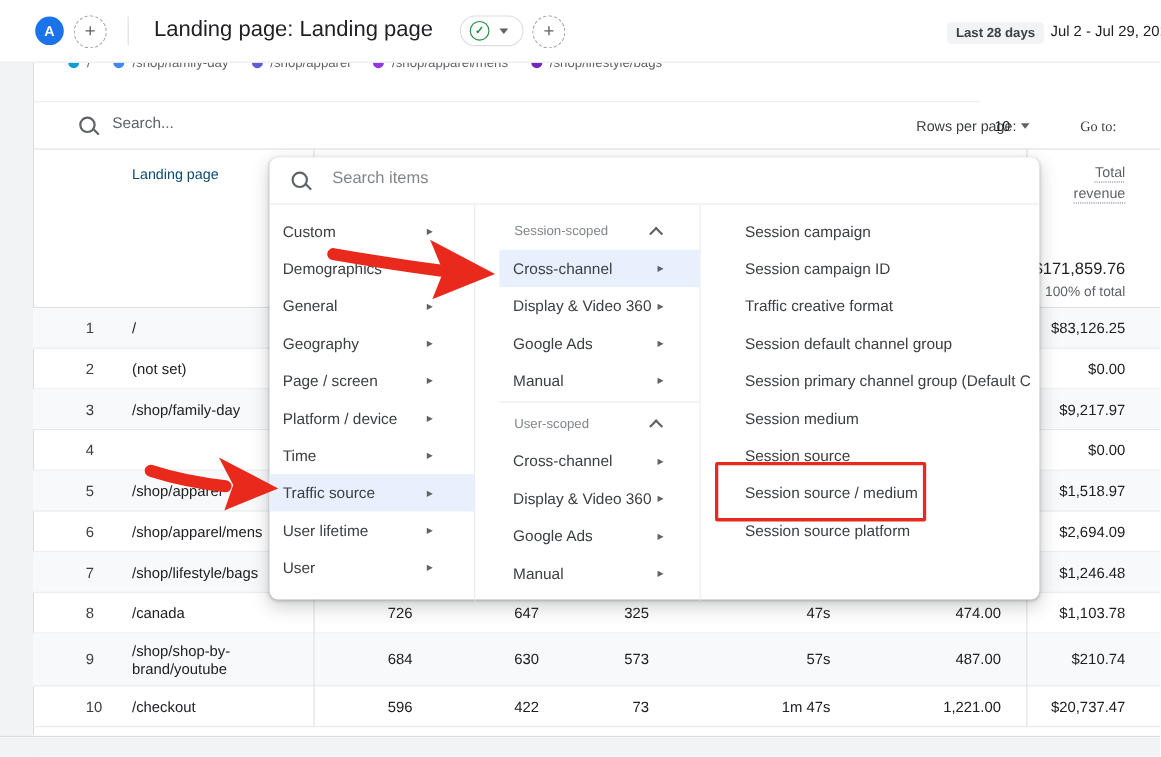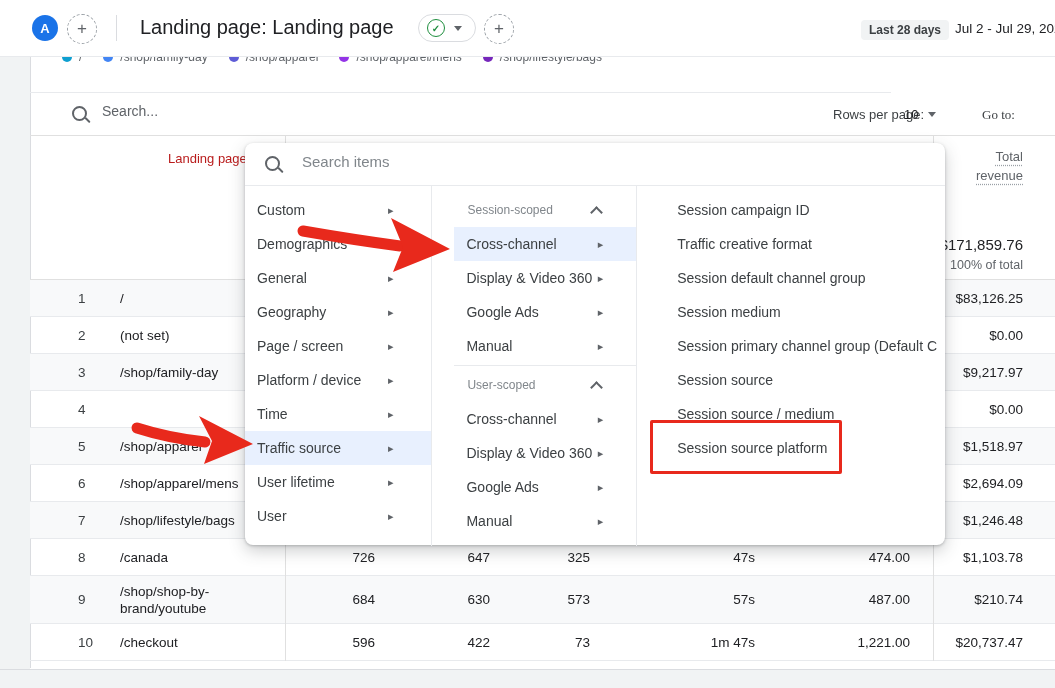--- a/index.html
+++ b/index.html
@@ -46,21 +46,21 @@
   .tb-search-icon{position:absolute;left:42px;top:13px;}
   .tb-search-input{position:absolute;left:70px;top:9px;width:170px;border:none;outline:none;
                    font-family:"Liberation Sans",sans-serif;font-size:14px;color:#202124;background:transparent;}
   .tb-search-input::placeholder{color:#5f6368;}
   .tb-label{position:absolute;top:14px;font-size:13px;color:#3c4043;white-space:nowrap;}
   .tb-value{position:absolute;top:14px;font-size:13px;color:#202124;}
 
   
   .hline{position:absolute;left:30px;width:1025px;height:1px;background:#e0e0e0;z-index:2;}
   .vline{position:absolute;width:1px;background:#e0e0e0;z-index:2;}
-  .dim-header{position:absolute;left:120px;top:151px;font-size:13px;color:#b91c1c;margin-left:48px;}
+  .dim-header{position:absolute;left:120px;top:151px;font-size:13px;color:#0c4a6e;}
   .metric-header{position:absolute;right:32px;top:147px;width:62px;text-align:right;font-size:13px;
                  line-height:19px;color:#5f6368;text-decoration:underline dotted #9aa0a6;text-underline-offset:4px;}
   .total-rev{position:absolute;right:32px;top:236px;font-size:15px;font-weight:500;color:#202124;}
   .total-share{position:absolute;right:32px;top:258px;font-size:12.5px;color:#5f6368;}
 
   .trow{position:absolute;left:30px;width:1025px;display:flex;align-items:center;
         border-bottom:1px solid #e8eaed;box-sizing:border-box;z-index:1;font-size:13.5px;color:#202124;}
   .trow.alt{background:#f8f9fa;}
   .c-num{width:42px;margin-left:48px;color:#3c4043;flex:none;}
   .c-page{width:165px;flex:none;overflow:hidden;line-height:17px;}
@@ -358,33 +358,36 @@
             <span class="lbl">Google Ads</span>
             <span class="subarrow">▸</span>
           </div>
         <div class="menu-item">
             <span class="lbl">Manual</span>
             <span class="subarrow">▸</span>
           </div>
       </div>
       <div class="mcol mcol3">
         <div class="menu-item">
+            <span class="lbl">Session campaign</span>
+          </div>
+        <div class="menu-item">
             <span class="lbl">Session campaign ID</span>
           </div>
         <div class="menu-item">
             <span class="lbl">Traffic creative format</span>
           </div>
         <div class="menu-item">
             <span class="lbl">Session default channel group</span>
           </div>
         <div class="menu-item">
+            <span class="lbl">Session primary channel group (Default C</span>
+          </div>
+        <div class="menu-item">
             <span class="lbl">Session medium</span>
-          </div>
-        <div class="menu-item">
-            <span class="lbl">Session primary channel group (Default C</span>
           </div>
         <div class="menu-item">
             <span class="lbl">Session source</span>
           </div>
         <div class="menu-item">
             <span class="lbl">Session source / medium</span>
           </div>
         <div class="menu-item">
             <span class="lbl">Session source platform</span>
           </div>

